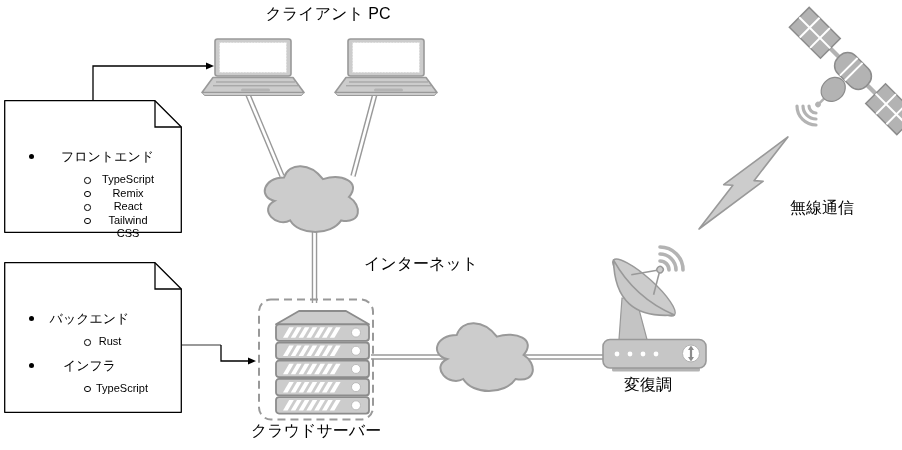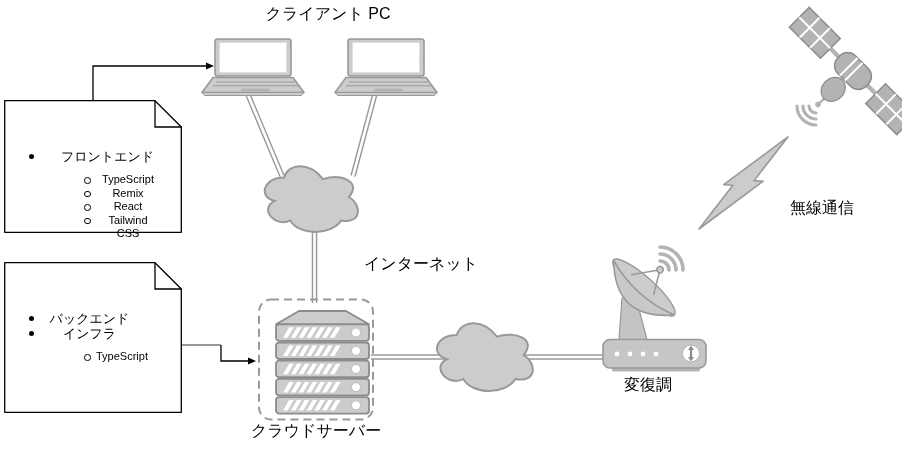--- a/index.html
+++ b/index.html
@@ -195,20 +195,23 @@
 
   <div class="note" style="left:4px; top:262px; width:142px; height:151px;">
     <svg class="note-bg" width="178" height="151" viewBox="0 0 178 151">
       <path d="M0.7,0.7 H151 L177.3,27 V150.3 H0.7 Z" fill="#ffffff" stroke="#000000" stroke-width="1.3" stroke-linejoin="round"></path>
       <path d="M151,0.7 V27 H177.3" fill="none" stroke="#000000" stroke-width="1.3"></path>
     </svg>
     <div class="note-content">
       <ul class="l1">
         <li>
           <span>バックエンド</span>
+          <ul class="l2">
+            <li>Rust</li>
+          </ul>
         </li>
         <li>
           <span>インフラ</span>
           <ul class="l2">
             <li>TypeScript</li>
           </ul>
         </li>
       </ul>
     </div>
   </div>

